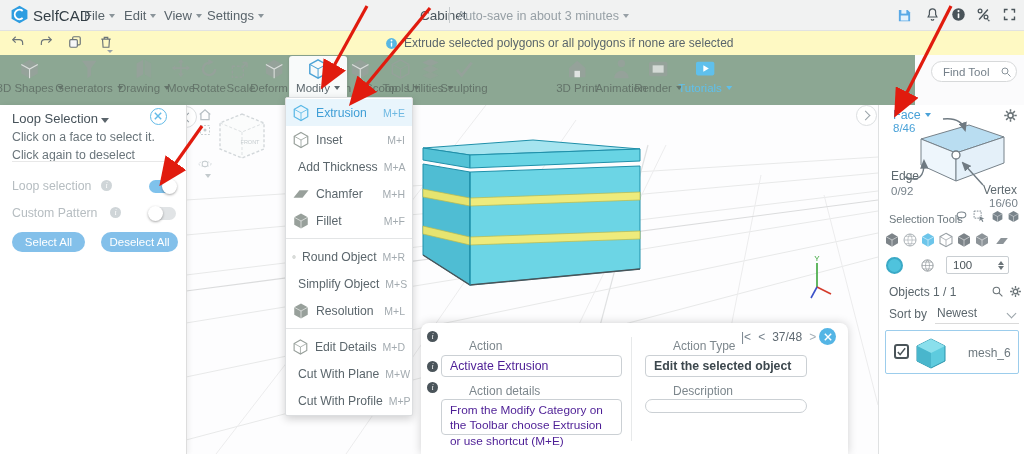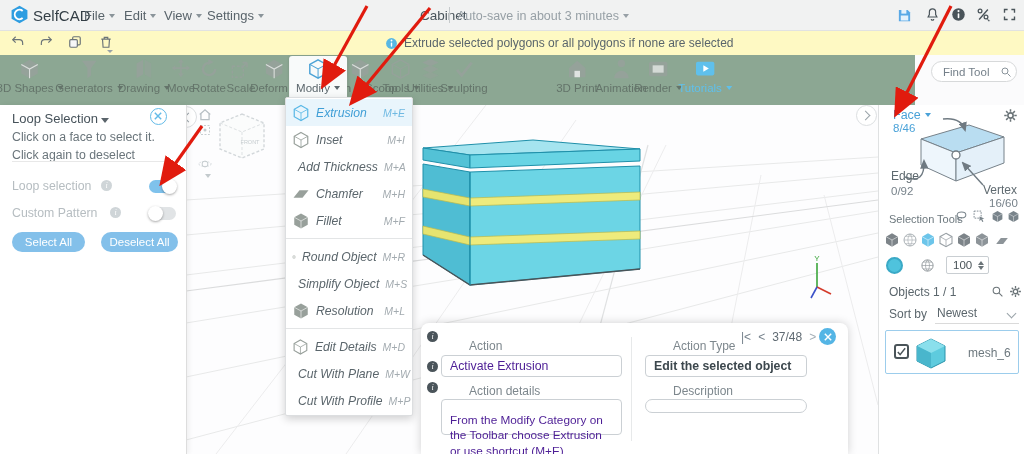--- a/index.html
+++ b/index.html
@@ -24,21 +24,21 @@
   .tbi.blue{color:#5fc0ec;} .tbi.blue .lbl{color:#5fc0ec;}
   
   #left-panel{left:0;top:105px;width:186px;height:349px;background:#fff;border-right:1px solid #ddd;box-shadow:2px 0 5px rgba(0,0,0,.06);z-index:5;}
   .tog{position:absolute;width:27px;height:13px;border-radius:7px;}
   .tog .knob{position:absolute;top:-1px;width:15px;height:15px;border-radius:50%;background:#fff;box-shadow:0 1px 2.5px rgba(0,0,0,.35);}
   .tog.on{background:#7fc2ec;} .tog.on .knob{right:-1px;}
   .tog.off{background:#e1e4e6;} .tog.off .knob{left:-1px;}
   .btn{position:absolute;height:20px;border-radius:10px;background:#83c0ea;color:#fff;font-size:11.5px;line-height:20px;text-align:center;}
   .info-dot{display:inline-block;width:11px;height:11px;border-radius:50%;background:#cfd5d8;color:#fff;font-size:8px;line-height:11px;text-align:center;font-style:italic;font-family:"Liberation Serif",serif;}
   
-  #modify-menu{left:285px;top:97px;width:126px;background:#fff;border:1px solid #dcdee0;border-radius:2px;box-shadow:0 3px 8px rgba(0,0,0,.18);z-index:20;padding:1px 0;font-style:italic;}
+  #modify-menu{left:285px;top:97px;width:126px;background:#fff;border:1px solid #dcdee0;border-radius:2px;box-shadow:0 3px 8px rgba(0,0,0,.18);z-index:20;padding:1px 0;}
   .mi{height:27px;display:flex;align-items:center;gap:6px;padding:0 7px 0 6px;}
   .mi .ml{flex:1;font-size:12.2px;color:#5b666c;white-space:nowrap;}
   .mi .ms{font-size:10.5px;color:#a3abb0;}
   .mi.active{background:#e9f5fc;} .mi.active .ml{color:#3f9ed6;} .mi.active .ms{color:#6fb9e2;}
   .mdiv{height:1px;background:#e3e5e6;margin:4px 0;}
   
   #right-panel{left:878px;top:105px;width:146px;height:349px;background:#fff;border-left:1px solid #dfe1e2;z-index:5;}
   
   #action-panel{left:421px;top:323px;width:427px;height:131px;background:#fff;border-radius:8px 8px 0 0;box-shadow:0 0 10px rgba(0,0,0,.18);z-index:15;}
   .ap-label{position:absolute;font-size:12px;color:#7d878d;margin-left:28px;}
@@ -576,21 +576,21 @@
   <svg class="ic abs" style="left:95px;top:127px;color:#8d9499" width="16" height="16" viewBox="0 0 24 24">
         <use href="#s-cube"></use>
       </svg>
   <svg class="ic abs" style="left:115px;top:129px;color:#8d9499" width="16" height="14" viewBox="0 0 24 24">
         <use href="#s-plane"></use>
       </svg>
   <div class="abs" style="left:7px;top:152px;width:17px;height:17px;border-radius:50%;background:#4fc3dd;border:2px solid #3aa9c6;box-sizing:border-box"></div>
   <svg class="ic abs" style="left:41px;top:153px;color:#8d9499" width="15" height="15" viewBox="0 0 24 24">
         <use href="#s-meshball"></use>
       </svg>
-  <div class="abs" style="left:67px;top:151px;width:43px;height:18px;border:1px solid #c9ced2;border-radius:2px;box-sizing:border-box;display:flex;align-items:center">
+  <div class="abs" style="left:67px;top:151px;width:63px;height:18px;border:1px solid #c9ced2;border-radius:2px;box-sizing:border-box;display:flex;align-items:center">
     <span style="font-size:11.5px;color:#4a5459;padding-left:6px;flex:1">100</span>
     <span style="display:flex;flex-direction:column;gap:1px;padding-right:4px">
           <span style="width:0;height:0;border-left:3px solid transparent;border-right:3px solid transparent;border-bottom:4px solid #6b7478"></span>
           <span style="width:0;height:0;border-left:3px solid transparent;border-right:3px solid transparent;border-top:4px solid #6b7478"></span>
         </span>
   </div>
   <span class="t" style="left:10px;top:180px;font-size:12px;color:#5b666c">Objects 1 / 1</span>
   <svg class="ic abs" style="left:112px;top:180px;color:#6b7478" width="13" height="13" viewBox="0 0 24 24">
         <use href="#s-lens"></use>
       </svg>
@@ -631,21 +631,21 @@
   <div class="abs" style="left:398px;top:5px;width:17px;height:17px;border-radius:50%;background:#54b5e5">
     <svg class="ic" style="margin:4.5px" width="8" height="8" viewBox="0 0 10 10">
           <path d="M1 1l8 8M9 1L1 9" stroke="#fff" stroke-width="1.8"></path>
         </svg>
   </div>
   <span class="ap-label" style="left:20px;top:16px">Action</span>
   <div class="ap-input" style="left:20px;top:32px;width:181px;height:22px">
         <span>Activate Extrusion</span>
       </div>
   <span class="ap-label" style="left:20px;top:61px">Action details</span>
-  <div class="ap-input" style="left:20px;top:76px;width:181px;height:36px;align-items:flex-start;padding-top:13px;font-size:11.8px;line-height:1.3;white-space:normal">
+  <div class="ap-input" style="left:20px;top:76px;width:181px;height:36px;align-items:flex-start;padding-top:3px;font-size:11.8px;line-height:1.3;white-space:normal">
         <span>From the Modify Category on the Toolbar choose Extrusion or use shortcut (M+E)</span>
       </div>
   <div class="abs" style="left:210px;top:14px;width:1px;height:104px;background:#e7e9ea"></div>
   <span class="ap-label" style="left:224px;top:16px">Action Type</span>
   <div class="ap-input" style="left:224px;top:32px;width:162px;height:22px;font-weight:bold;color:#3c474d">
         <span>Edit the selected object</span>
       </div>
   <span class="ap-label" style="left:224px;top:61px">Description</span>
   <div class="ap-input" style="left:224px;top:76px;width:162px;height:14px;border-radius:7px">
         <span></span>

